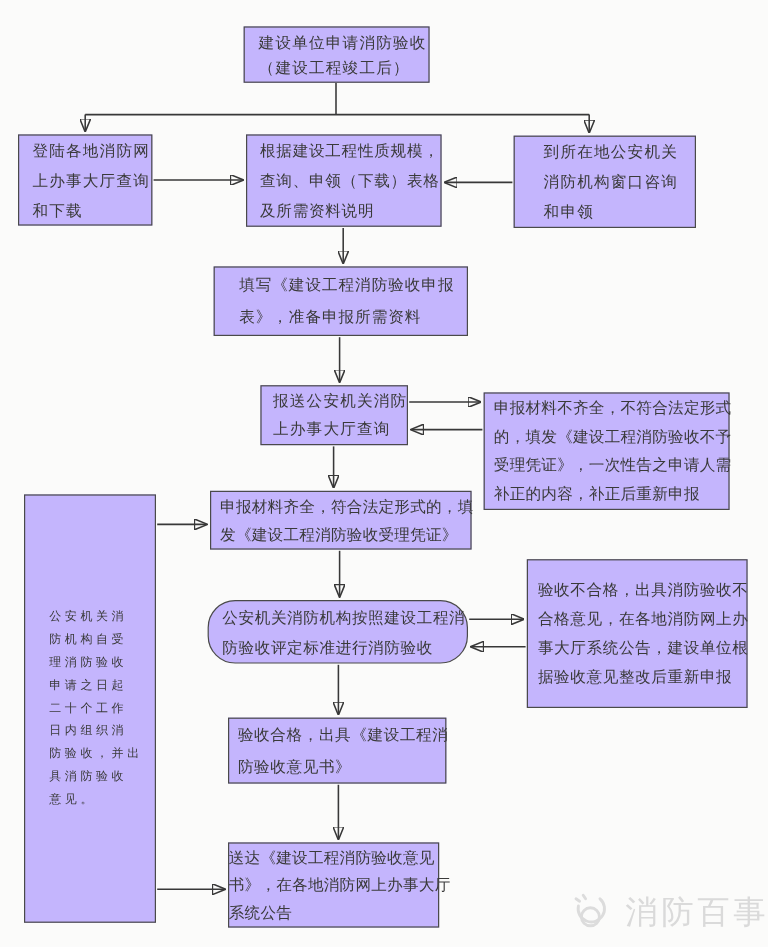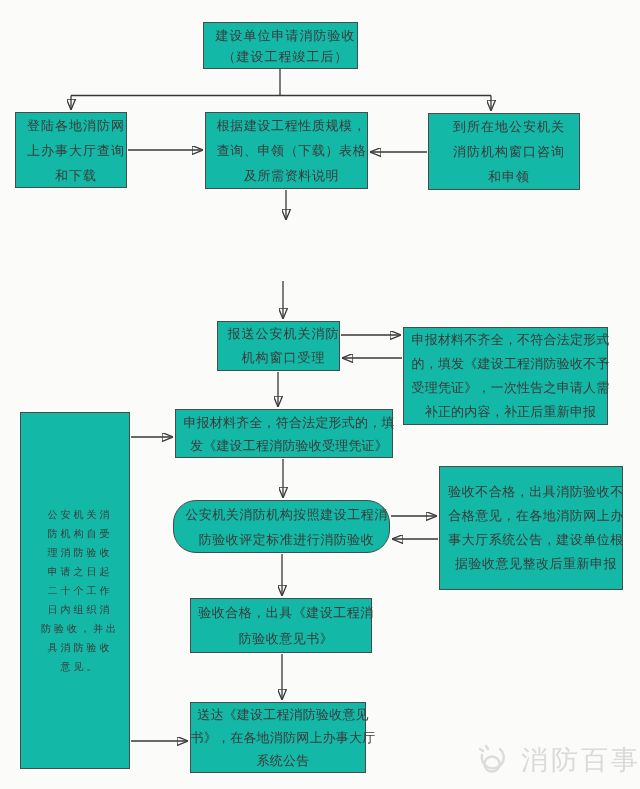--- a/index.html
+++ b/index.html
@@ -7,26 +7,26 @@
   .stage {
     position:relative;
     width:640px; height:789px;
     background:#fbfbfa;
     font-family:"Liberation Serif","DejaVu Serif",serif;
     overflow:hidden;
   }
   .node {
     position:absolute;
     box-sizing:border-box;
-    background:#14b8a6;
+    background:#c4b5fd;
     border:1px solid #4a4a4a;
     display:flex;
     align-items:center;
     justify-content:center;
-    text-align:center;
+    text-align:left;
     white-space:pre;
     color:#3a3a3a;
     font-size:13px;
     letter-spacing:1px;
     padding-left:10px;
   }
   .connectors {
     position:absolute;
     left:0; top:0;
     width:640px; height:789px;
@@ -87,23 +87,25 @@
 和下载</div>
 
   <div class="node" style="left:205px;top:112px;width:163px;height:77px;line-height:25px;letter-spacing:0.6px;">根据建设工程性质规模，
 查询、申领（下载）表格
 及所需资料说明</div>
 
   <div class="node" style="left:428px;top:113px;width:152px;height:77px;line-height:25px;">到所在地公安机关
 消防机构窗口咨询
 和申领</div>
 
+  <div class="node" style="left:178px;top:222px;width:212px;height:58px;line-height:26px;letter-spacing:0.8px;">填写《建设工程消防验收申报
+表》，准备申报所需资料</div>
 
   <div class="node" style="left:217px;top:321px;width:123px;height:50px;line-height:24px;">报送公安机关消防
-机构窗口受理</div>
+上办事大厅查询</div>
 
   <div class="node" style="left:403px;top:296px;width:205px;height:98px;line-height:24px;letter-spacing:0.2px;margin-top:31px;">申报材料不齐全，不符合法定形式
 的，填发《建设工程消防验收不予
 受理凭证》，一次性告之申请人需
 补正的内容，补正后重新申报</div>
 
   <div class="node" style="left:175px;top:409px;width:218px;height:49px;line-height:23px;letter-spacing:0.2px;">申报材料齐全，符合法定形式的，填
 发《建设工程消防验收受理凭证》</div>
 
   <div class="node" style="left:20px;top:412px;width:110px;height:357px;line-height:19px;letter-spacing:3px;font-size:10px;">公安机关消

